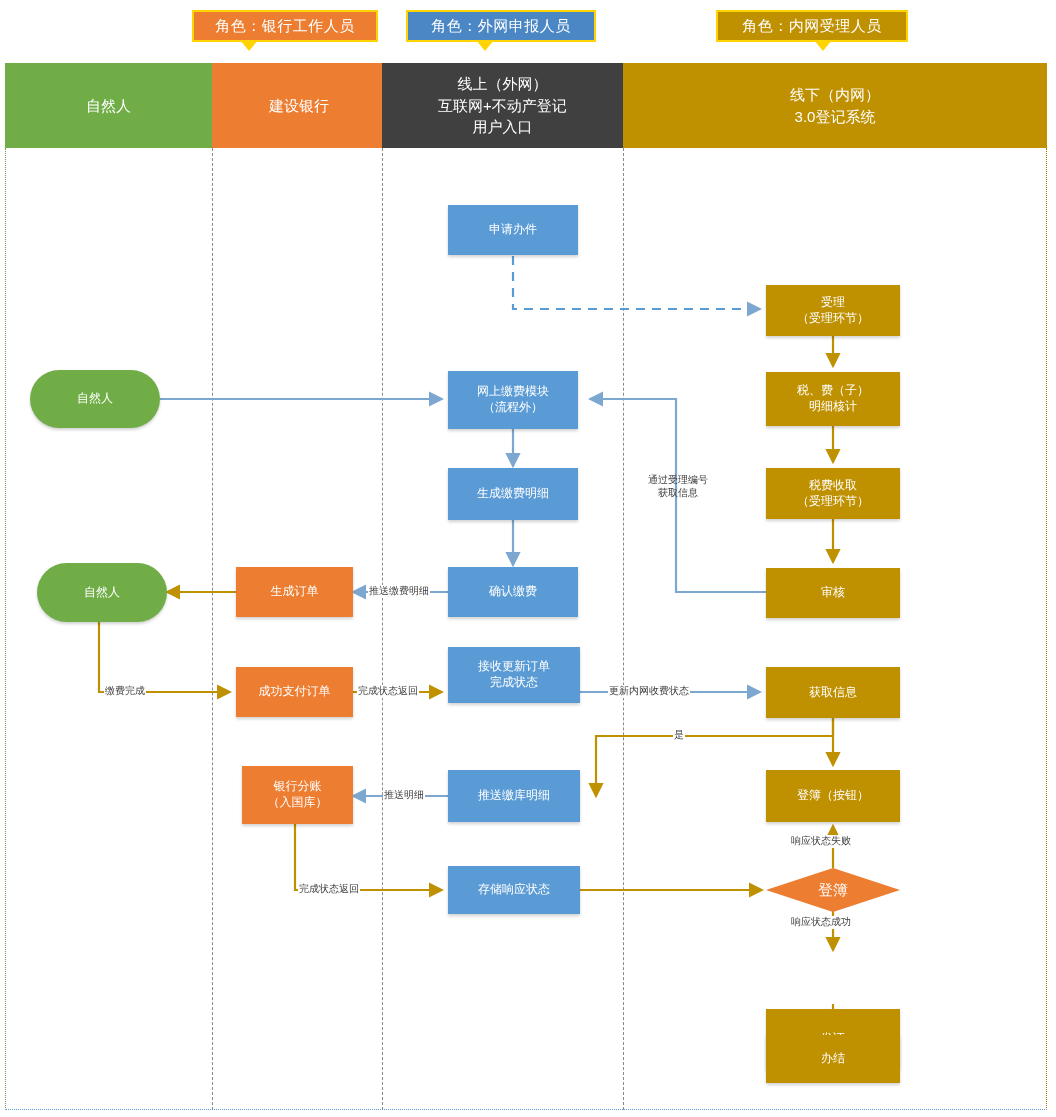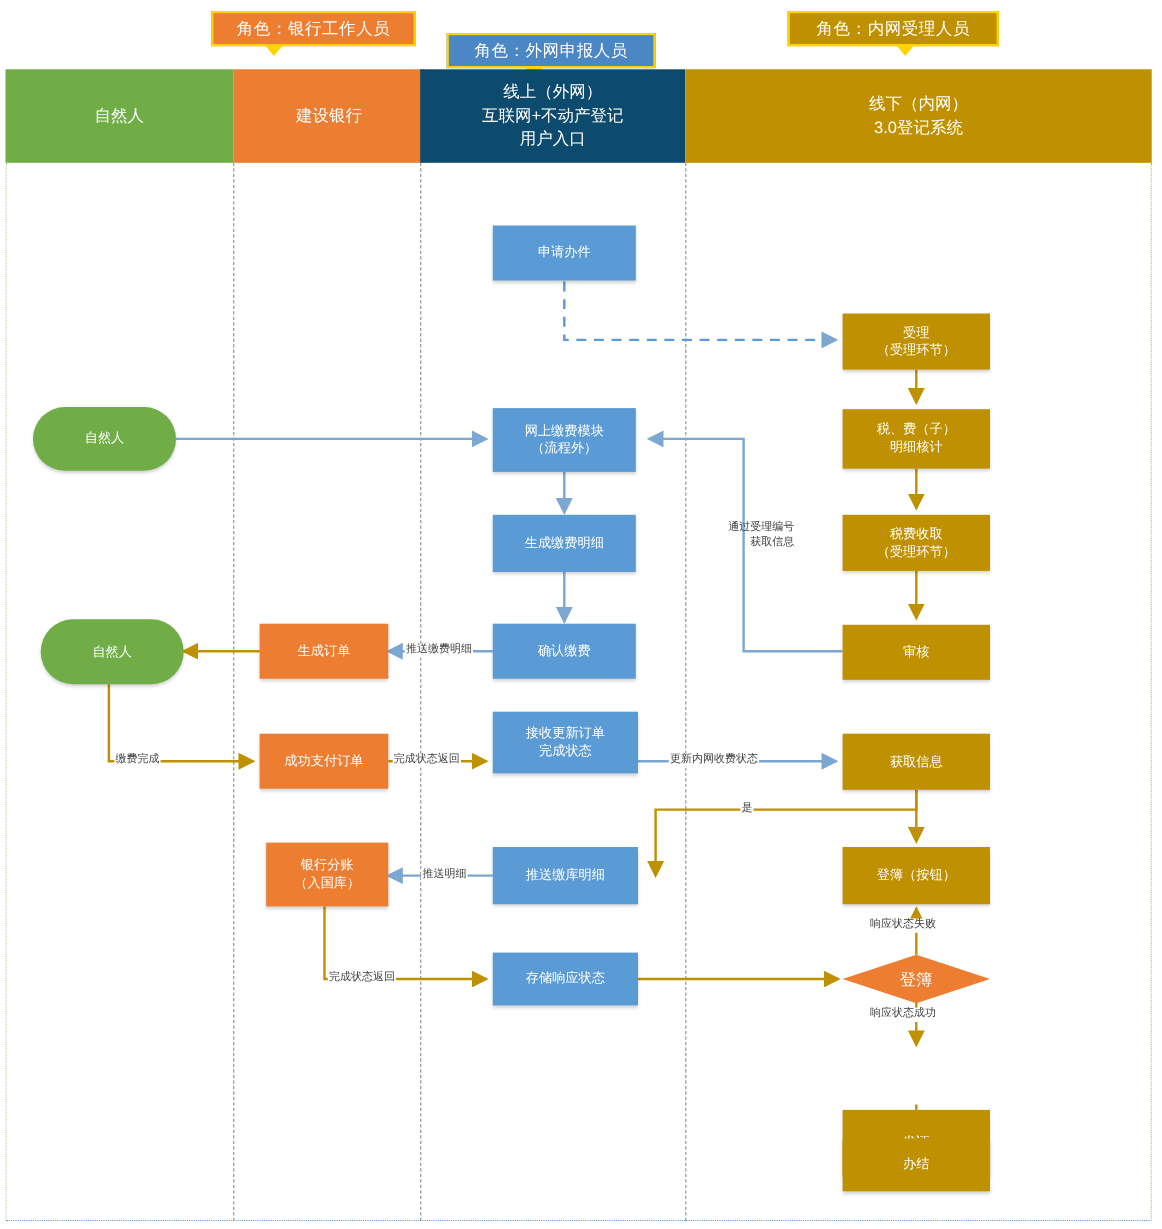--- a/index.html
+++ b/index.html
@@ -45,52 +45,52 @@
            display:flex;align-items:center;justify-content:center;}
   .diamond .dia-bg{position:absolute;inset:0;background:#ED7D31;
            clip-path:polygon(50% 0,100% 50%,50% 100%,0 50%);
            filter:drop-shadow(0 2px 2px rgba(0,0,0,.2));}
   .diamond .dia-txt{position:relative;z-index:2;}
 
   
   svg#wires{position:absolute;left:0;top:0;width:1056px;height:1117px;pointer-events:none;}
 
   .elabel{position:absolute;font-size:10px;color:#404040;background:#fff;
-          padding:0 1px;white-space:nowrap;line-height:1.25;text-align:right;}
+          padding:0 1px;white-space:nowrap;line-height:1.25;text-align:center;}
   .elabel.nb{background:transparent;}
 </style>
 </head>
 <body>
 
 <div id="canvas">
 
   <div class="callout orange" style="left:192px;top:10px;width:186px;height:32px;">
     <span>角色：银行工作人员</span>
     <i class="tail" style="left:46px;"></i>
   </div>
-  <div class="callout blue" style="left:406px;top:10px;width:190px;height:32px;margin-top:20px;">
+  <div class="callout blue" style="left:406px;top:10px;width:190px;height:32px;">
     <span>角色：外网申报人员</span>
     <i class="tail" style="left:68px;"></i>
   </div>
   <div class="callout gold" style="left:716px;top:10px;width:192px;height:32px;">
     <span>角色：内网受理人员</span>
     <i class="tail" style="left:96px;"></i>
   </div>
 
   <div class="lane-head" style="left:5px;width:207px;background:#70AD47;">
     <div>
         <span>自然人</span>
       </div>
   </div>
   <div class="lane-head" style="left:212px;width:174px;background:#ED7D31;">
     <div>
         <span>建设银行</span>
       </div>
   </div>
-  <div class="lane-head" style="left:382px;width:241px;background:#0c4a6e;">
+  <div class="lane-head" style="left:382px;width:241px;background:#404040;">
     <div>
       <span>线上（外网）</span>
       <span>互联网+不动产登记</span>
       <span>用户入口</span>
     </div>
   </div>
   <div class="lane-head" style="left:623px;width:424px;background:#BF9000;">
     <div>
       <span>线下（内网）</span>
       <span>3.0登记系统</span>

